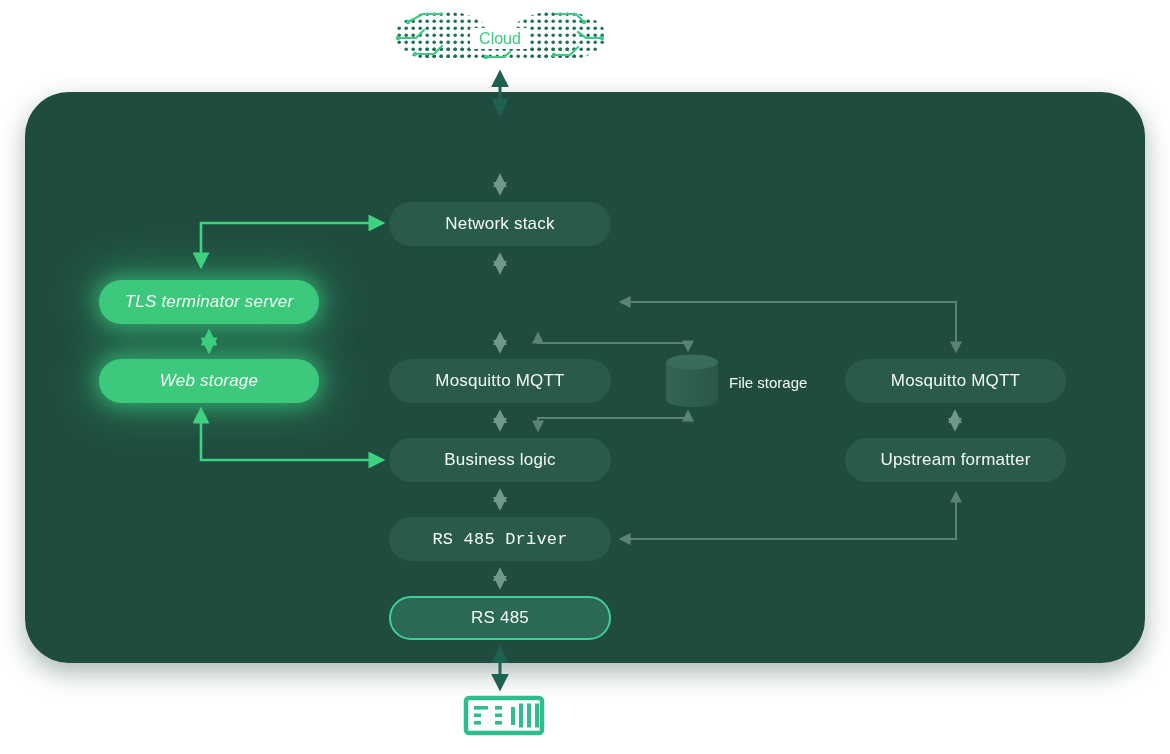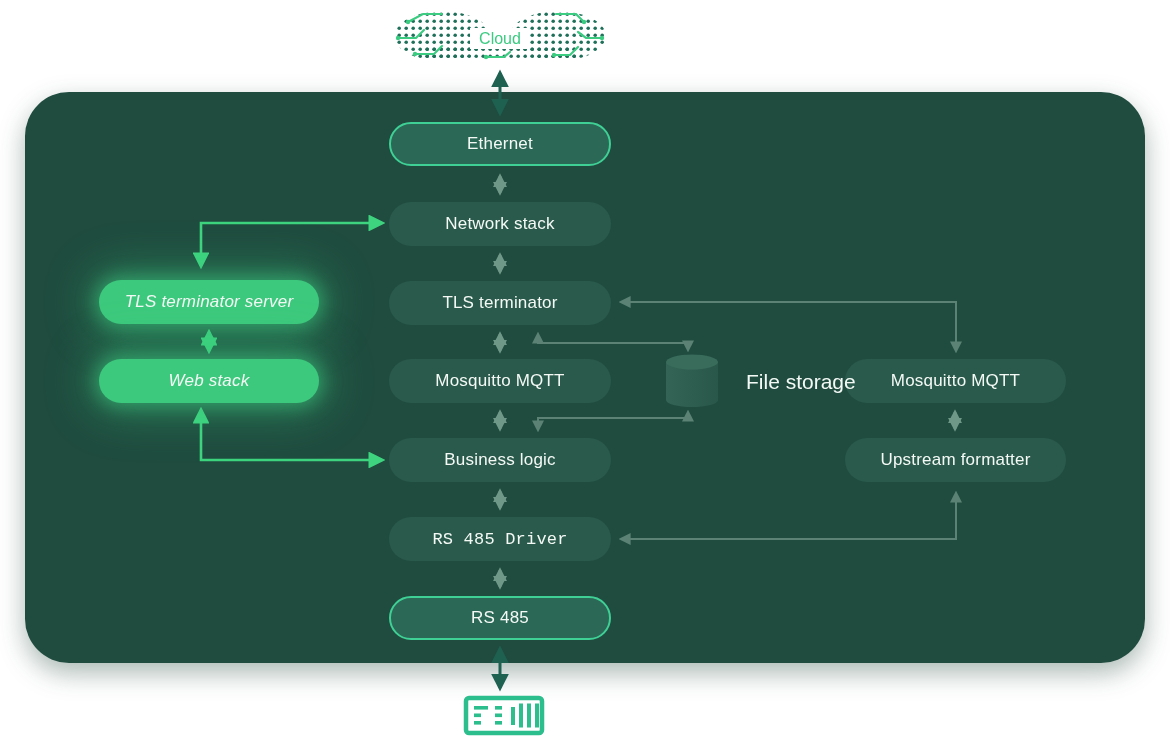--- a/index.html
+++ b/index.html
@@ -44,21 +44,21 @@
   #n-rs485-driver{left:389px;top:517px;width:222px;font-family:Liberation Mono, monospace;}
   #n-rs485{left:389px;top:596px;width:222px;}
   
   #n-tls-terminator-server{left:99px;top:280px;width:220px;}
   #n-web-server{left:99px;top:359px;width:220px;}
   
   #n-mosquitto-right{left:845px;top:359px;width:221px;}
   #n-upstream-formatter{left:845px;top:438px;width:221px;text-align:right;}
 
   .file-storage{position:absolute;left:663px;top:352px;display:flex;align-items:center;}
-  .file-storage .fs-label{color:var(--text-color,#f4f9f6);font-size:21px;margin-left:25px;}
+  .file-storage .fs-label{color:var(--text-color,#f4f9f6);font-size:15px;margin-left:8px;}
 
   #cloud-svg{position:absolute;left:390px;top:5px;}
   #connector-icon{position:absolute;left:461px;top:694px;}
   #arrow-layer{position:absolute;left:0;top:0;pointer-events:none;}
 
   .p-bright{stroke:var(--bright-arrow,#3ed47f);stroke-width:2.6;fill:none;}
   .p-dark{stroke:var(--dark-arrow,#1e6150);stroke-width:3;fill:none;}
   .p-muted{stroke:var(--muted-arrow,#7ea695);stroke-width:2.6;fill:none;opacity:.85;}
   .p-faint{stroke:var(--faint-arrow,#6a9082);stroke-width:2;fill:none;opacity:.8;}
   .f-bright{fill:var(--bright-arrow,#3ed47f);}
@@ -139,47 +139,41 @@
     <path class="p-bright" d="M209,332 L209,351" marker-start="url(#ah-bright)" marker-end="url(#ah-bright)"></path>
     <path class="p-bright" d="M201,266 L201,223 L382,223" marker-start="url(#ah-bright)" marker-end="url(#ah-bright)"></path>
     <path class="p-bright" d="M201,410 L201,460 L382,460" marker-start="url(#ah-bright)" marker-end="url(#ah-bright)"></path>
 
     <path class="p-faint" d="M621,302 L956,302 L956,351" marker-start="url(#ah-faint)" marker-end="url(#ah-faint)"></path>
     <path class="p-faint" d="M538,334 L538,343 L688,343 L688,350" marker-start="url(#ah-faint)" marker-end="url(#ah-faint)"></path>
     <path class="p-faint" d="M538,430 L538,418 L688,418 L688,412" marker-start="url(#ah-faint)" marker-end="url(#ah-faint)"></path>
     <path class="p-faint" d="M621,539 L956,539 L956,493" marker-start="url(#ah-faint)" marker-end="url(#ah-faint)"></path>
   </svg>
 
-  <div class="node node--port" id="n-ethernet">
-    <span>Ethernet</span>
-  </div>
   <div class="node node--plain" id="n-network-stack">
     <span>Network stack</span>
   </div>
-  <div class="node node--plain" id="n-tls-terminator">
-    <span>TLS terminator</span>
-  </div>
   <div class="node node--plain" id="n-mosquitto-center">
     <span>Mosquitto MQTT</span>
   </div>
   <div class="node node--plain" id="n-business-logic">
     <span>Business logic</span>
   </div>
   <div class="node node--plain" id="n-rs485-driver">
     <span>RS 485 Driver</span>
   </div>
   <div class="node node--port" id="n-rs485">
     <span>RS 485</span>
   </div>
 
   <div class="node node--glow" id="n-tls-terminator-server">
     <span>TLS terminator server</span>
   </div>
   <div class="node node--glow" id="n-web-server">
-    <span>Web stack</span>
+    <span>Web storage</span>
   </div>
 
   <div class="node node--plain" id="n-mosquitto-right">
     <span>Mosquitto MQTT</span>
   </div>
   <div class="node node--plain" id="n-upstream-formatter">
     <span>Upstream formatter</span>
   </div>
 
   <div class="file-storage">

